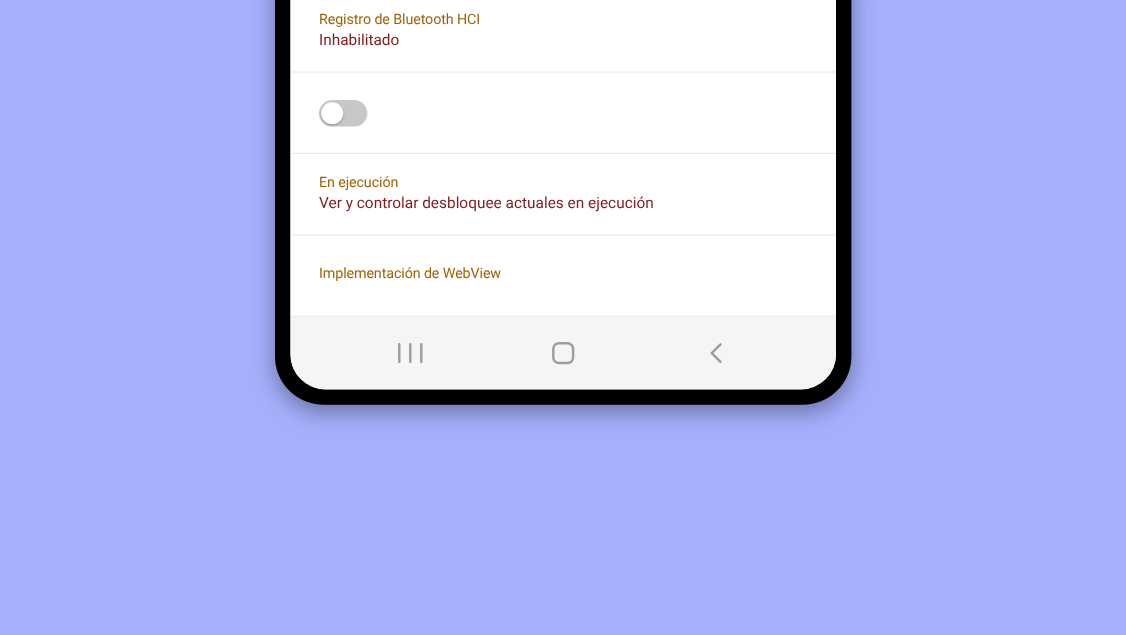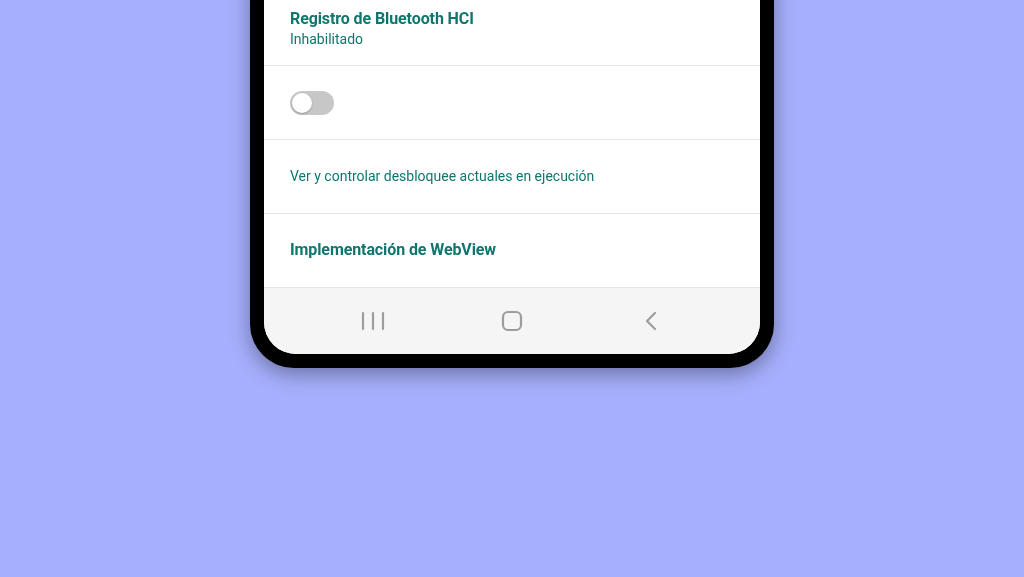--- a/index.html
+++ b/index.html
@@ -40,29 +40,29 @@
       min-height: 74px;
     }
     .setting-row:first-child {
       border-top: 1px solid #e7e7e7;
     }
     .row-text {
       flex: 1;
       padding-right: 12px;
     }
     .row-title {
-      font-size: 16px;
-      color: #0f766e;
-      font-weight: 700;
+      font-size: 13px;
+      color: #a16207;
+      font-weight: 400;
       margin-bottom: 3px;
       letter-spacing: -0.1px;
     }
     .row-subtitle {
       font-size: 14px;
-      color: #0f766e;
+      color: #7f1d1d;
       line-height: 1.25;
     }
     .toggle {
       width: 44px;
       height: 24px;
       background: #c7c7c7;
       border-radius: 20px;
       position: relative;
       flex-shrink: 0;
     }
@@ -108,20 +108,21 @@
       </div>
 
       <div class="setting-row">
         <div class="toggle">
           <div class="knob"></div>
         </div>
       </div>
 
       <div class="setting-row">
         <div class="row-text">
+          <div class="row-title">En ejecución</div>
           <div class="row-subtitle">Ver y controlar desbloquee actuales en ejecución</div>
         </div>
       </div>
 
 
       <div class="setting-row">
         <div class="row-text">
           <div class="row-title">Implementación de WebView</div>
         </div>
       </div>

